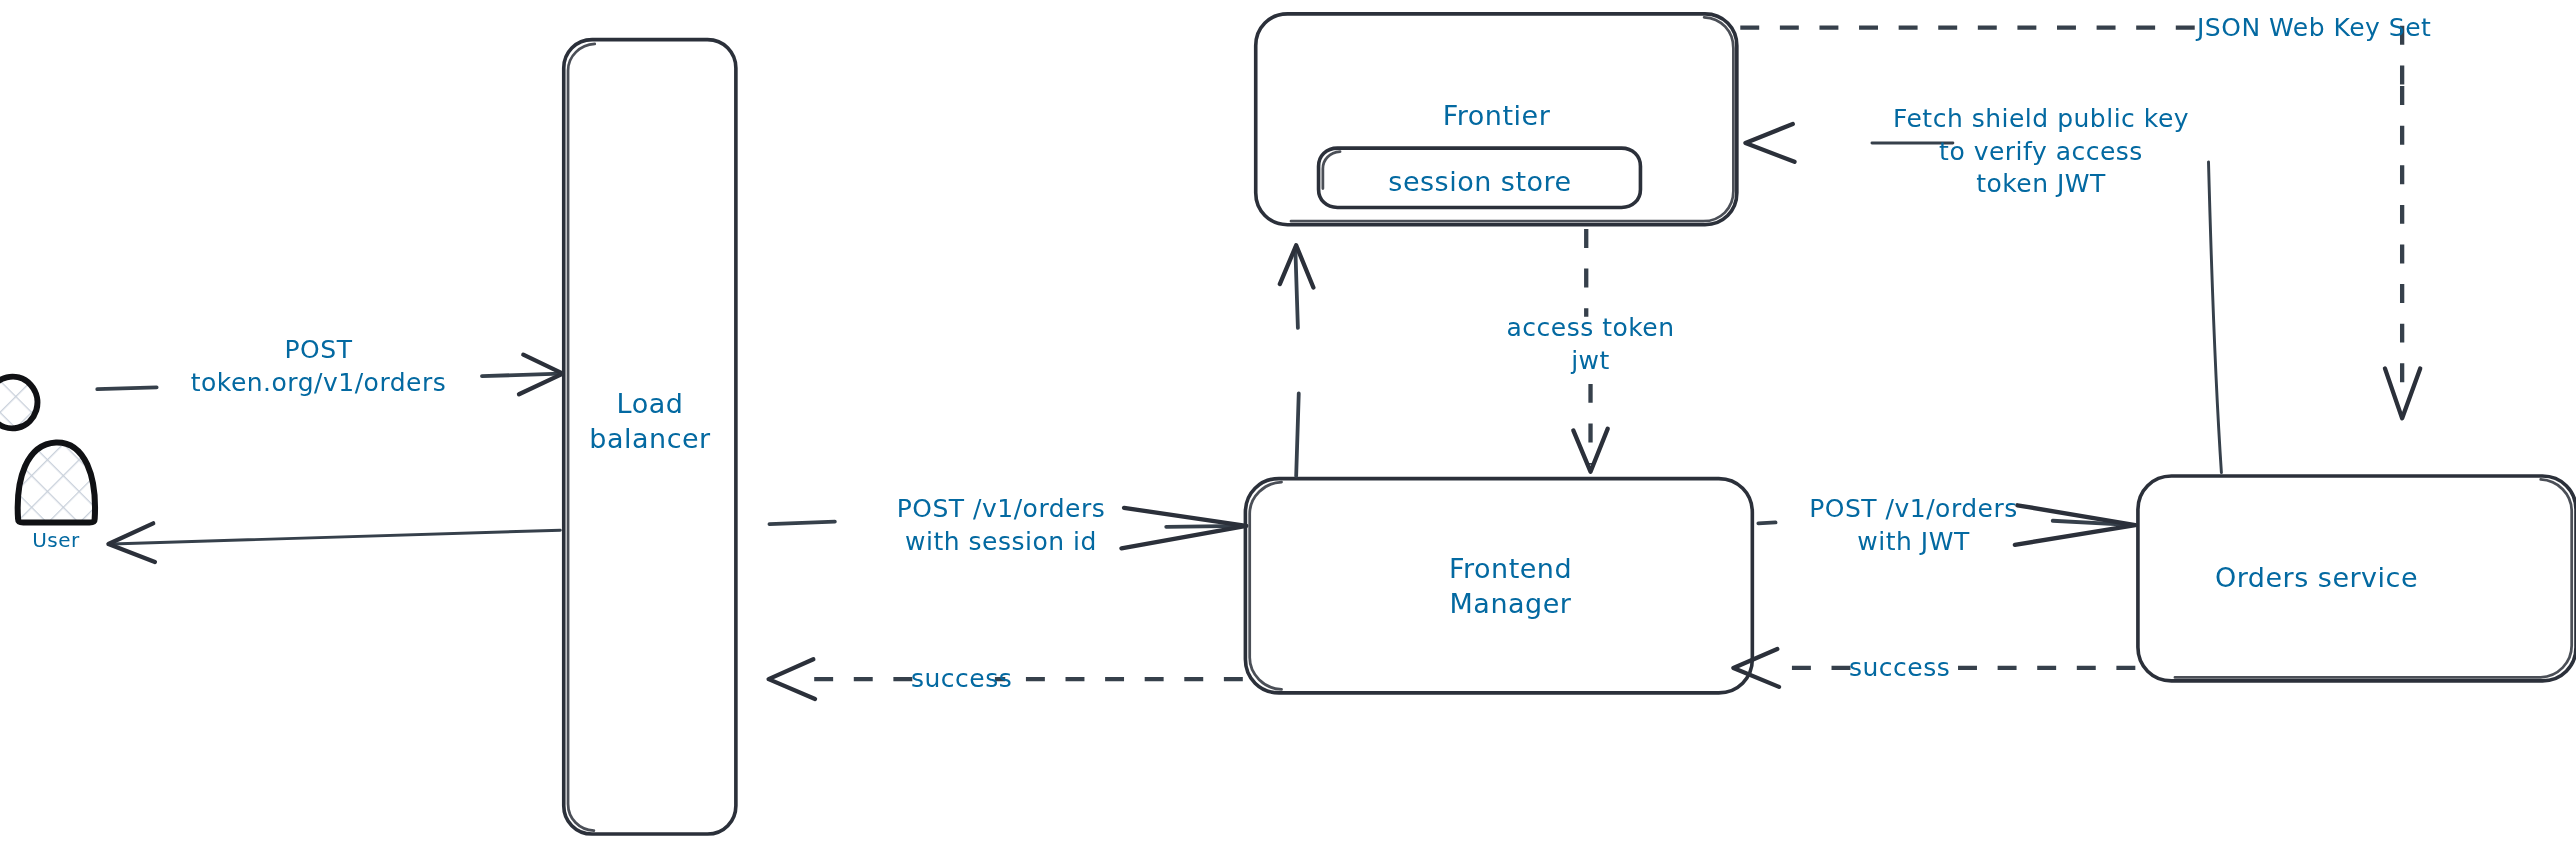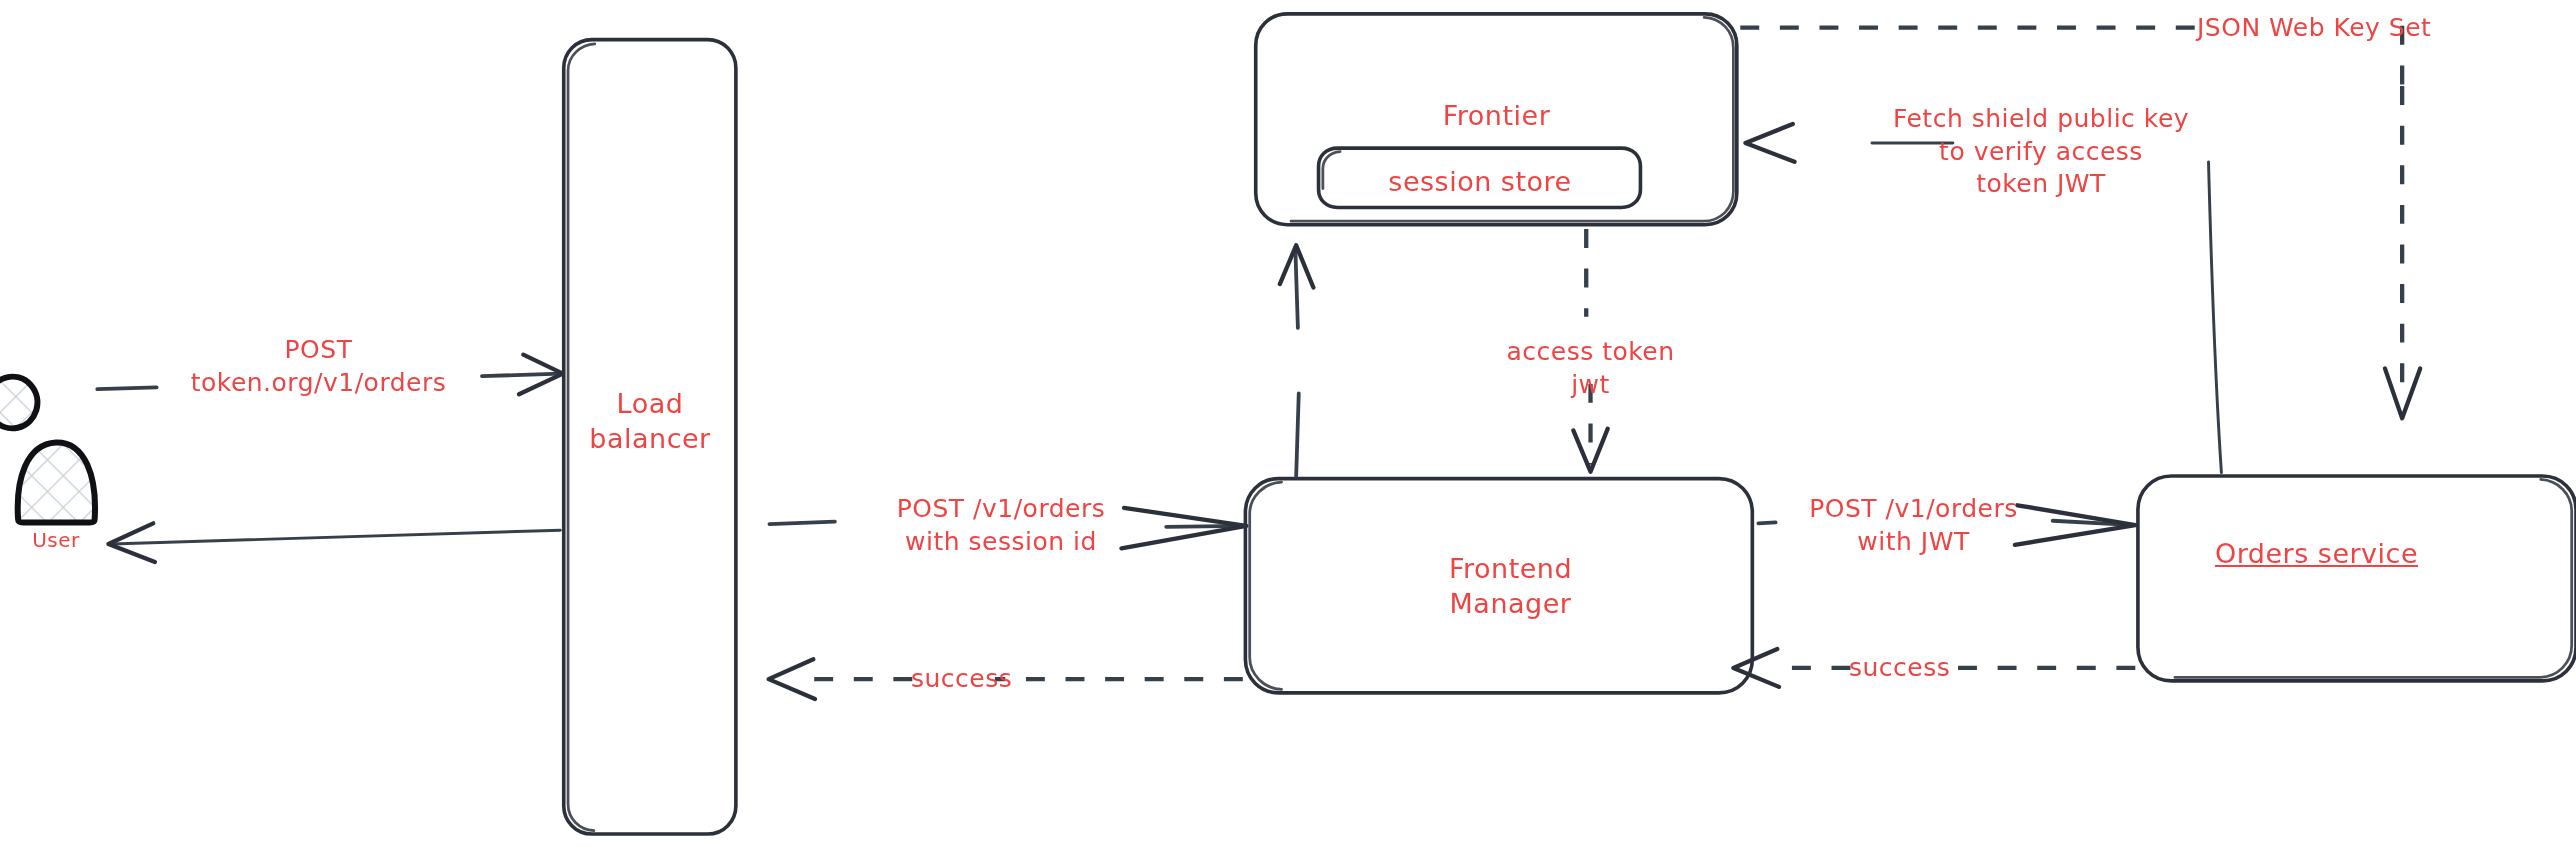--- a/index.html
+++ b/index.html
@@ -71,21 +71,21 @@
   }
   .person-stroke {
     fill: url(#hatchfill);
     stroke: #101114;
     stroke-width: 7;
     stroke-linecap: round;
     stroke-linejoin: round;
   }
   .lbl {
     position: absolute;
-    color: #ef4444;
+    color: #0369a1;
     font-family: "DejaVu Sans", sans-serif;
     font-size: 25px;
     line-height: 1.28;
     text-align: center;
     white-space: pre-line;
     letter-spacing: 0.5px;
     user-select: none;
   }
   .node-lbl {
     font-size: 27px;
@@ -215,32 +215,32 @@
   <div class="lbl node-lbl" style="left:564px; top:386px; width:172px;">Load
 balancer</div>
 
   <div class="lbl node-lbl" style="left:1256px; top:98px; width:481px;">Frontier</div>
 
   <div class="lbl node-lbl" style="left:1319px; top:164px; width:322px;">session store</div>
 
   <div class="lbl node-lbl" style="left:1245px; top:551px; width:507px;margin-left:12px;">Frontend
 Manager</div>
 
-  <div class="lbl node-lbl" style="left:2138px; top:536px; width:357px;text-decoration:underline;">Orders service</div>
+  <div class="lbl node-lbl" style="left:2138px; top:560px; width:357px;">Orders service</div>
 
   <div class="lbl edge-lbl" style="left:155px; top:334px; width:327px;">POST
 token.org/v1/orders</div>
 
   <div class="lbl edge-lbl" style="left:833px; top:493px; width:336px;">POST /v1/orders
 with session id</div>
 
   <div class="lbl edge-lbl" style="left:911px; top:663px; width:86px;">success</div>
 
 
-  <div class="lbl edge-lbl" style="left:1487px; top:336px; width:207px;">access token
+  <div class="lbl edge-lbl" style="left:1487px; top:312px; width:207px;">access token
 jwt</div>
 
   <div class="lbl edge-lbl" style="left:1775px; top:493px; width:277px;">POST /v1/orders
 with JWT</div>
 
   <div class="lbl edge-lbl" style="left:1849px; top:652px; width:91px;">success</div>
 
   <div class="lbl edge-lbl" style="left:1869px; top:103px; width:344px;">Fetch shield public key
 to verify access
 token JWT</div>

